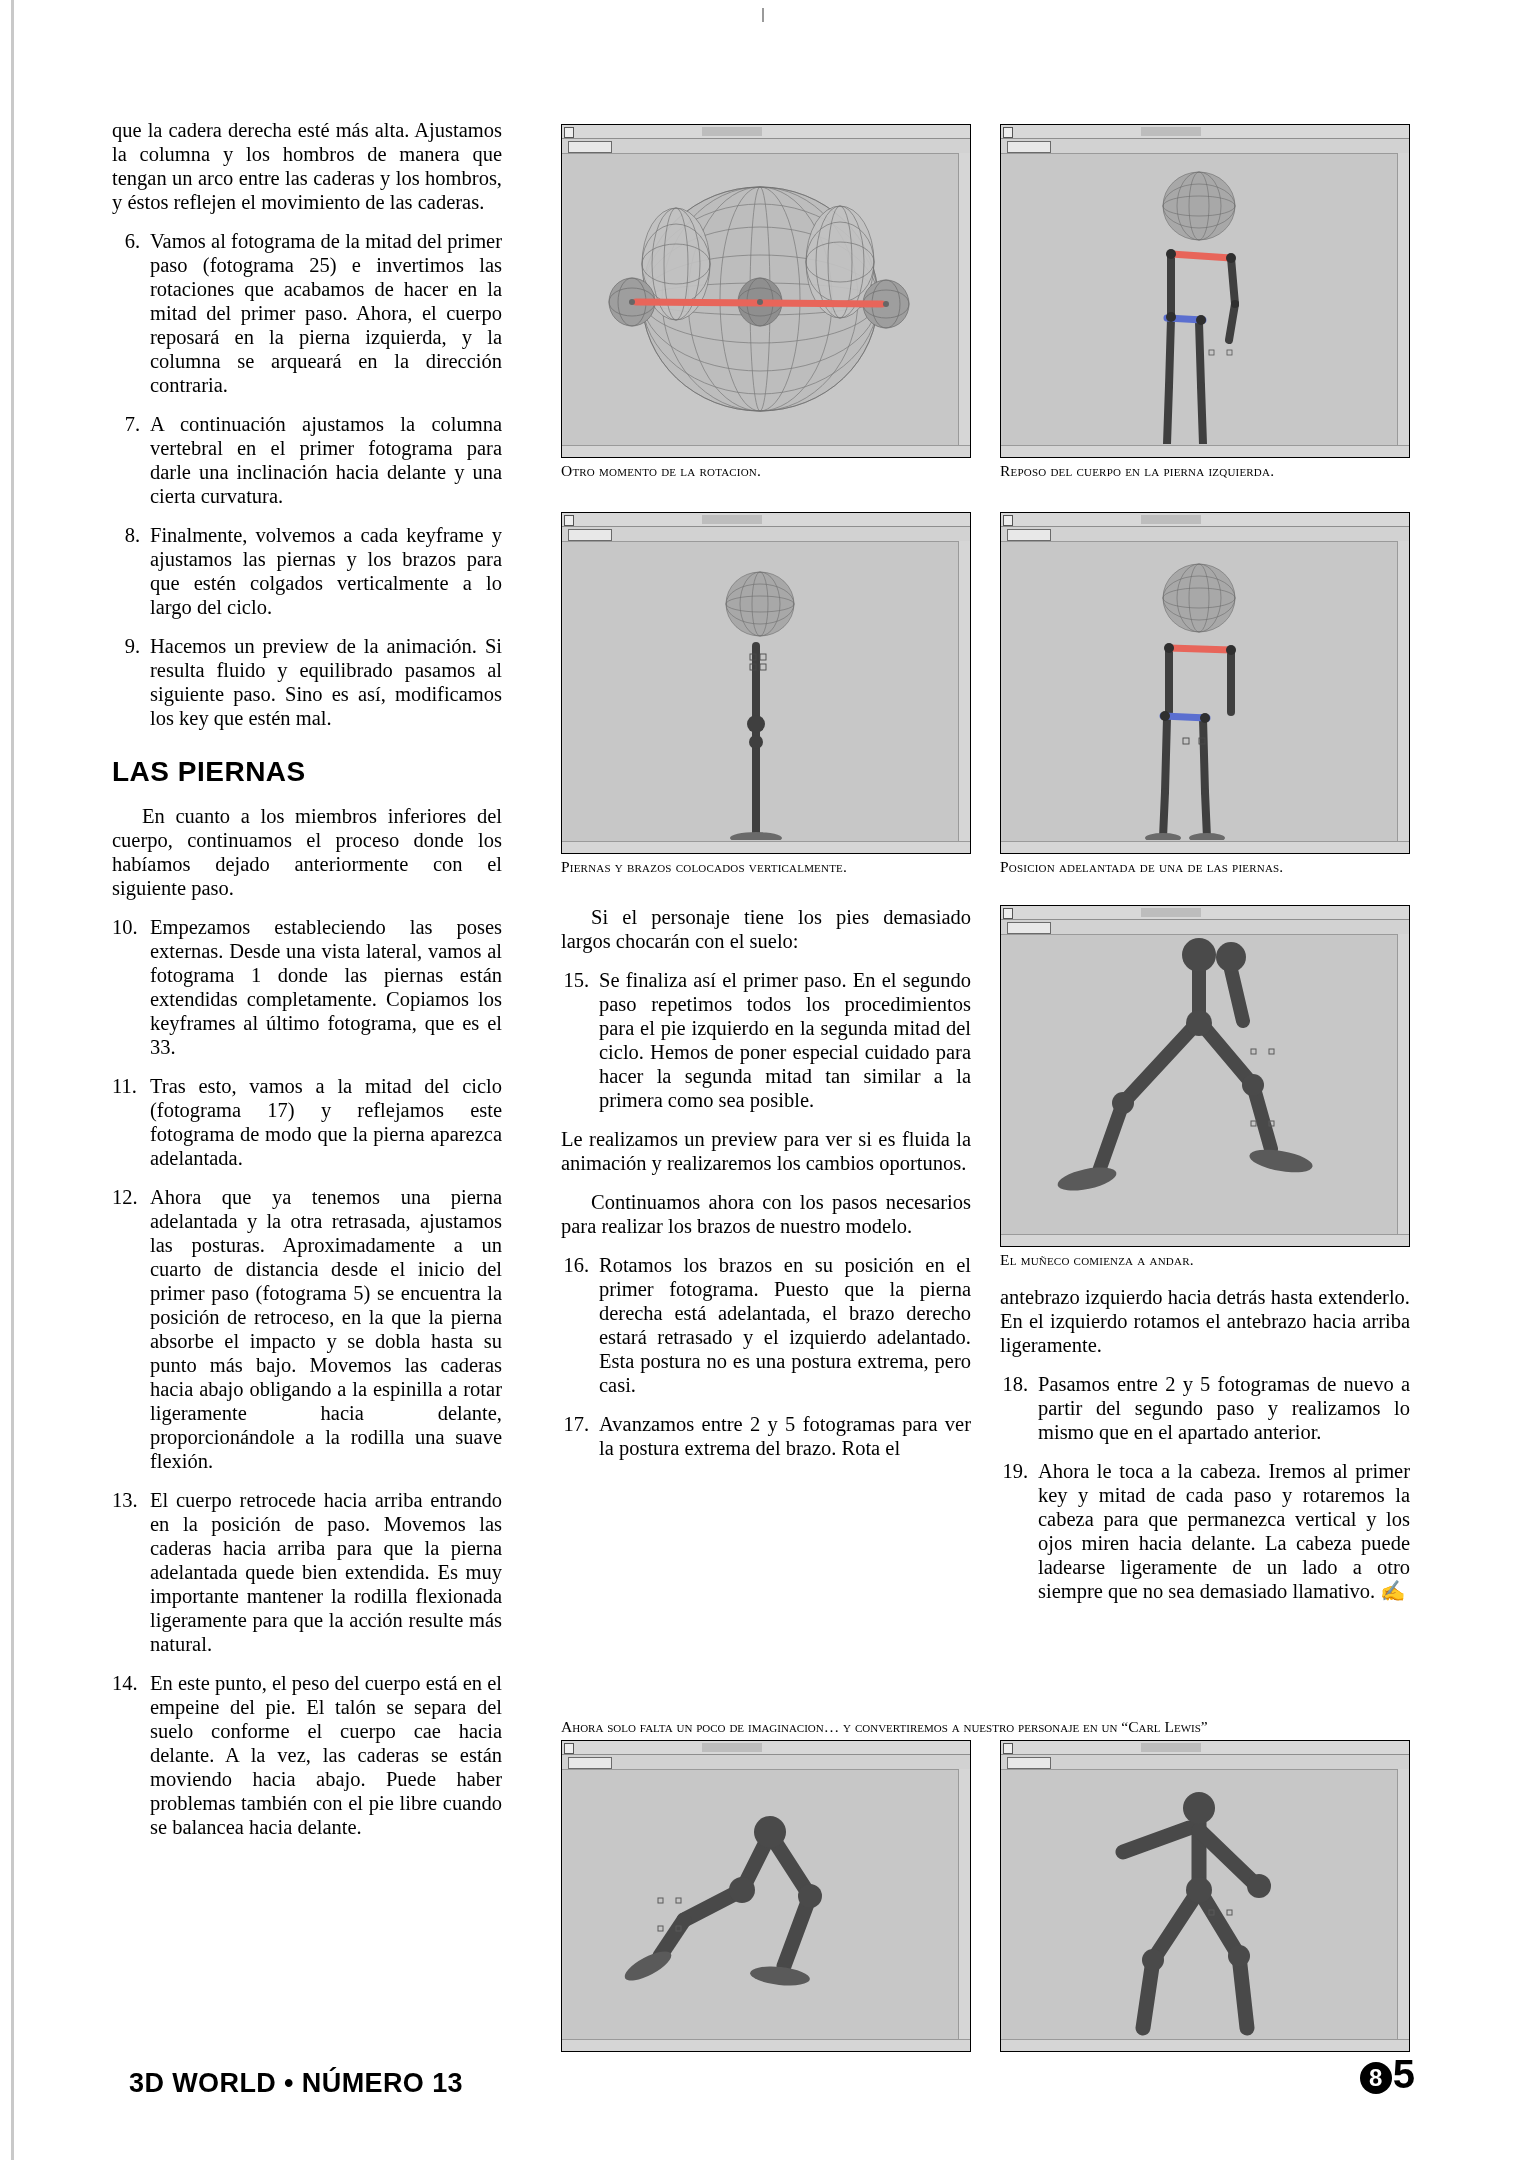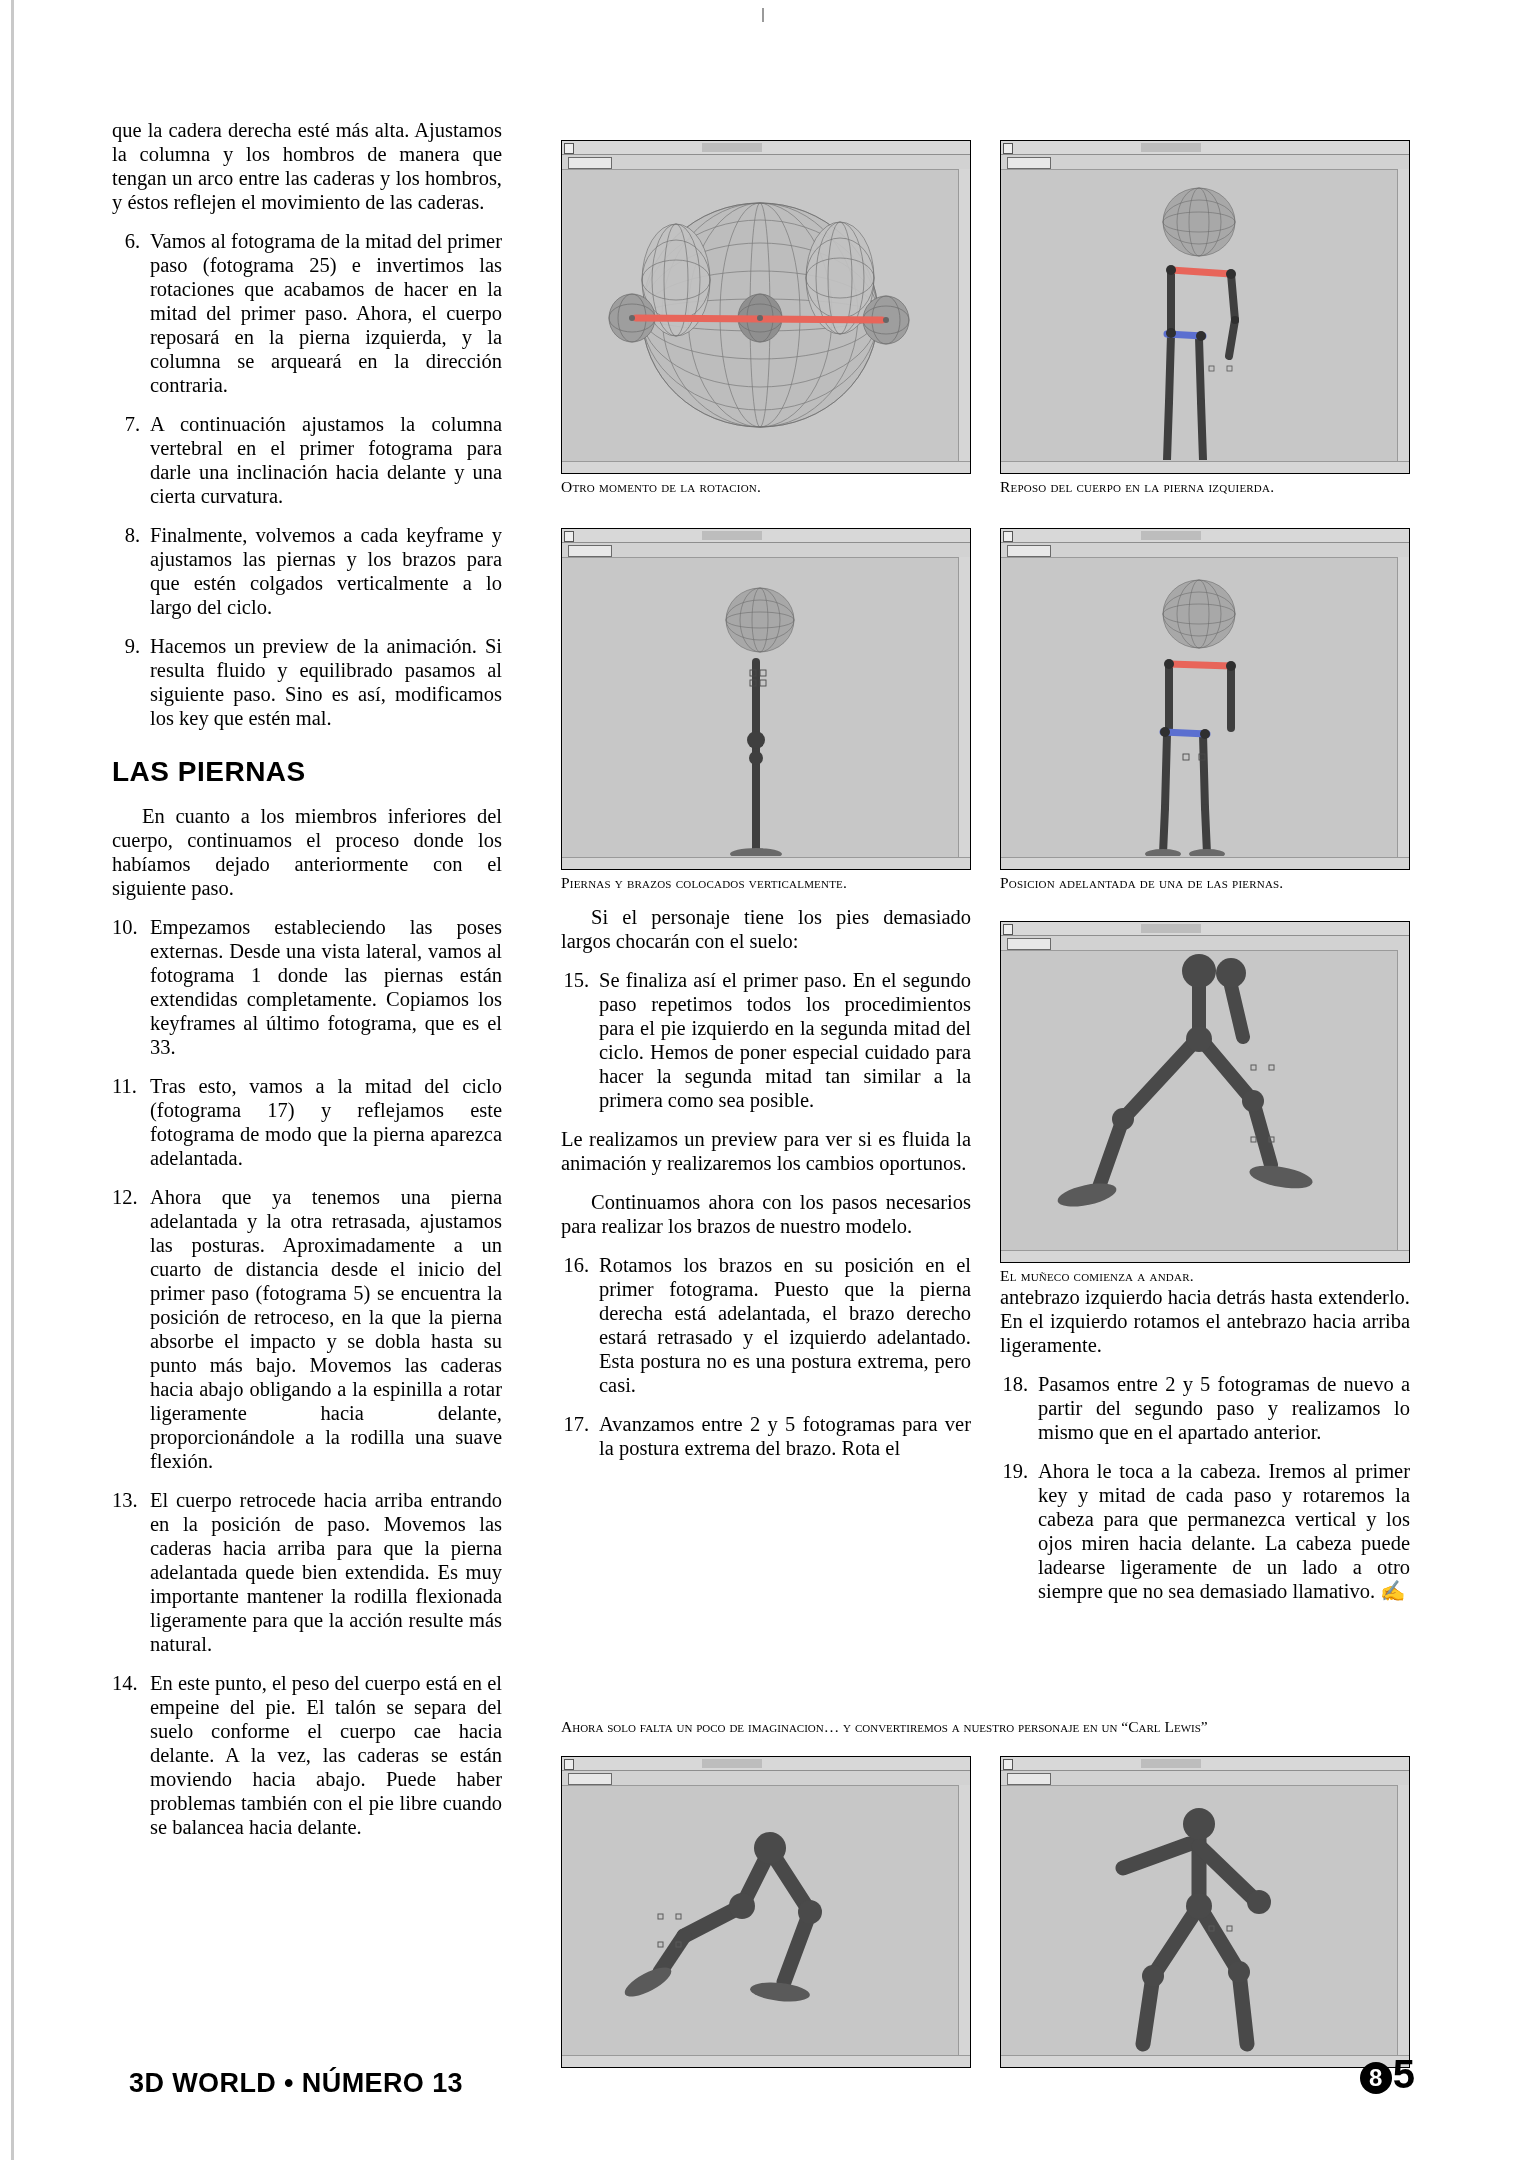--- a/index.html
+++ b/index.html
@@ -13,21 +13,21 @@
   .col-mid{left:561px;top:118px;width:410px;}
   .col-right{left:1000px;top:118px;width:410px;}
 
   p{margin:0 0 15px 0;font-size:20.5px;line-height:24px;text-align:justify;}
   .num{position:relative;padding-left:38px;}
   .num .n{position:absolute;left:0;top:0;width:34px;text-align:left;}
   .num.r .n{text-align:right;width:28px;left:0;}
   .indent{text-indent:30px;}
   h2{font-family:"Liberation Sans",sans-serif;font-weight:bold;font-size:28px;letter-spacing:.5px;margin:26px 0 16px 0;}
 
-  .fig{position:absolute;margin-top:16px;}
+  .fig{position:absolute;}
   .frame{border:1px solid #000;background:#c9c9c9;position:relative;overflow:hidden;}
   .winbar{position:absolute;left:0;top:0;right:0;height:13px;background:#d8d8d8;border-bottom:1px solid #8e8e8e;}
   .winbar .tbar{position:absolute;left:2px;top:2px;width:8px;height:9px;border:1px solid #555;background:#eee;}
   .winbar .tcap{position:absolute;left:140px;top:2px;width:60px;height:9px;background:#bdbdbd;}
   .subbar{position:absolute;left:0;top:14px;right:0;height:14px;background:#d2d2d2;border-bottom:1px solid #9a9a9a;}
   .subbar .tagbox{position:absolute;left:6px;top:2px;width:42px;height:10px;border:1px solid #6a6a6a;background:#e8e8e8;}
   .ruler-b{position:absolute;left:0;bottom:0;right:0;height:11px;background:#d6d6d6;border-top:1px solid #9a9a9a;}
   .ruler-r{position:absolute;right:0;top:28px;bottom:11px;width:11px;background:#d6d6d6;border-left:1px solid #9a9a9a;}
   .canvas{position:absolute;left:2px;top:29px;right:12px;bottom:12px;background:#c7c7c7;}
 

